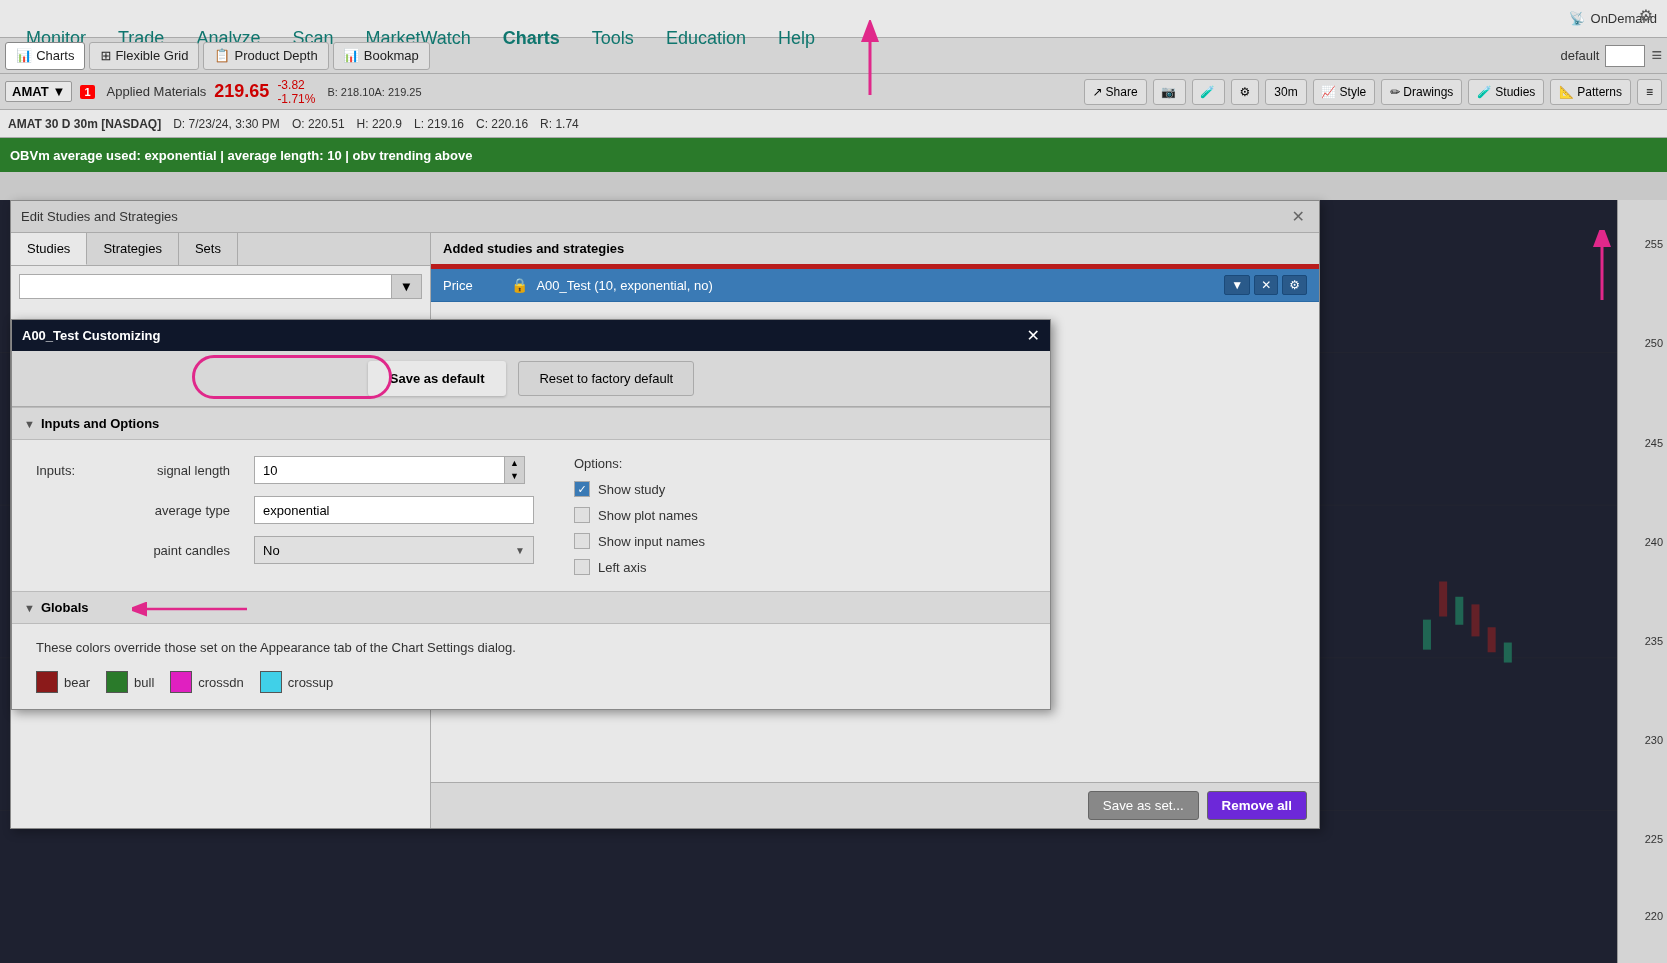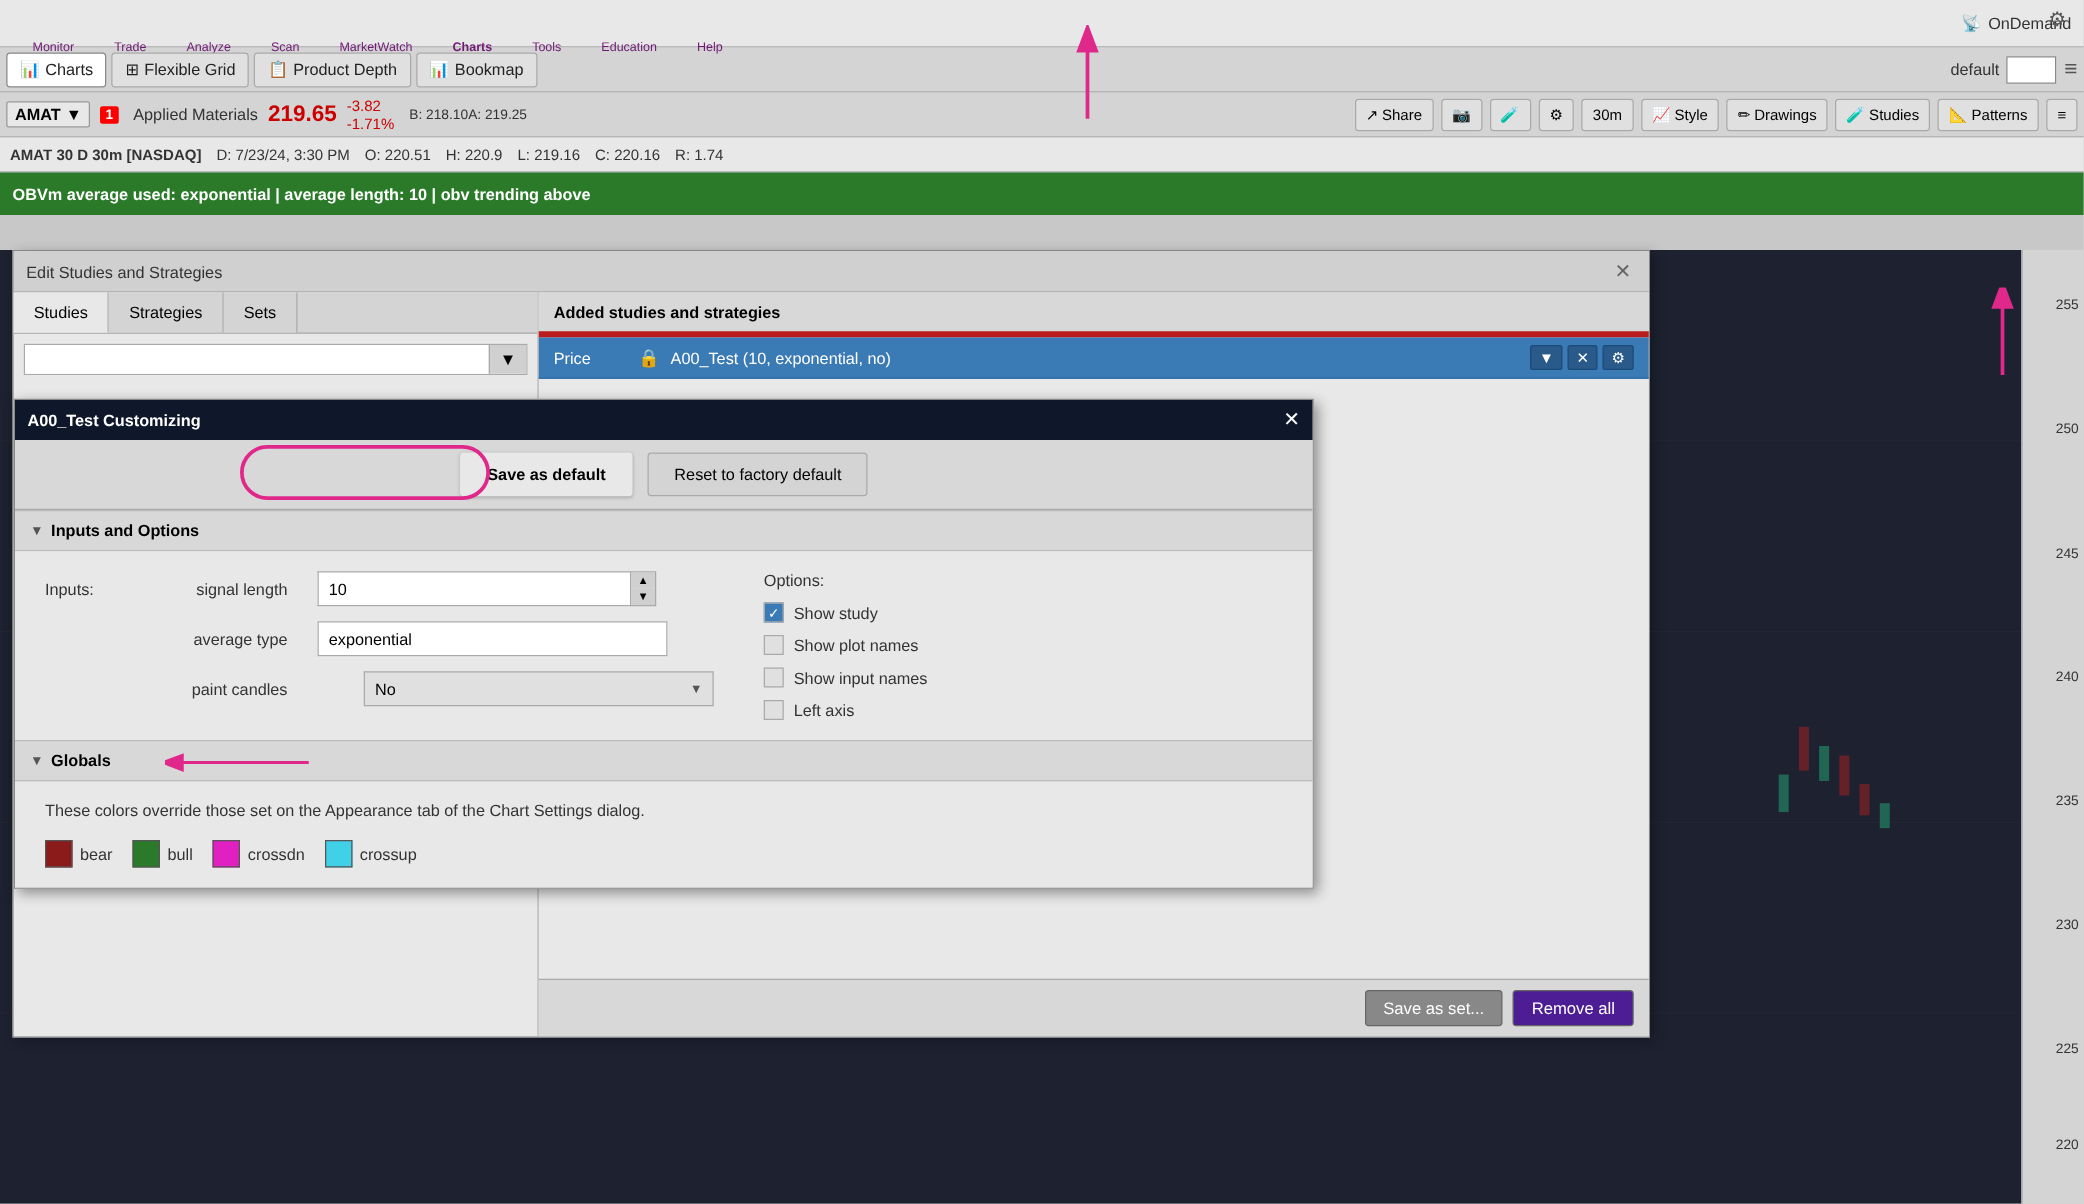--- a/index.html
+++ b/index.html
@@ -12,22 +12,22 @@
       display: flex;
       align-items: center;
       height: 38px;
       padding: 0 10px;
       justify-content: space-between;
     }
     .top-menu-bar .menu-items { display: flex; gap: 0; }
     .menu-item {
       padding: 8px 16px;
       cursor: pointer;
-      font-size: 10px;
-      color: #701a75;
+      font-size: 18px;
+      color: #0f766e;
       white-space: nowrap;
       margin-top: 40px;
     }
     .top-right-menu { display: flex; align-items: center; gap: 10px; }
     .ondemand-btn { display: flex; align-items: center; gap: 5px; font-size: 13px; color: #333; }
 
     
     .second-toolbar {
       background: #d4d4d4;
       border-bottom: 1px solid #aaa;
@@ -193,21 +193,21 @@
     
     .dialog-bottom {
       display: flex;
       justify-content: flex-end;
       padding: 8px 12px;
       gap: 8px;
       border-top: 1px solid #aaa;
       background: #d8d8d8;
     }
     .btn-save-set { background: #888; color: white; border: 1px solid #666; padding: 6px 14px; cursor: pointer; border-radius: 3px; }
-    .btn-remove-all { background: #4c1d95; color: white; border: 1px solid #666; padding: 6px 14px; cursor: pointer; border-radius: 3px; }
+    .btn-remove-all { background: #6d28d9; color: white; border: 1px solid #666; padding: 6px 14px; cursor: pointer; border-radius: 3px; font-weight: bold; }
 
     
     .customizing-dialog {
       position: absolute;
       top: 118px;
       left: 0;
       width: 1040px;
       background: #e8e8e8;
       border: 1px solid #888;
       box-shadow: 3px 3px 10px rgba(0,0,0,0.4);
@@ -299,21 +299,20 @@
       border: 1px solid #aaa;
       background: #e0e0e0;
       padding: 4px 8px;
       font-size: 13px;
       width: 280px;
       height: 28px;
       display: flex;
       align-items: center;
       justify-content: space-between;
       cursor: pointer;
-      margin-left: 37px;
     }
     .select-arrow { font-size: 10px; color: #555; }
 
     
     .options-col { display: flex; flex-direction: column; gap: 10px; }
     .option-label-header { font-size: 13px; color: #333; font-weight: normal; }
     .option-row { display: flex; align-items: center; gap: 8px; }
     .option-checkbox { width: 16px; height: 16px; border: 1px solid #aaa; background: #e0e0e0; display: flex; align-items: center; justify-content: center; cursor: pointer; flex-shrink: 0; }
     .option-checkbox.checked { background: #3a7ab5; }
     .option-checkbox.checked::after { content: '✓'; color: white; font-size: 11px; }

